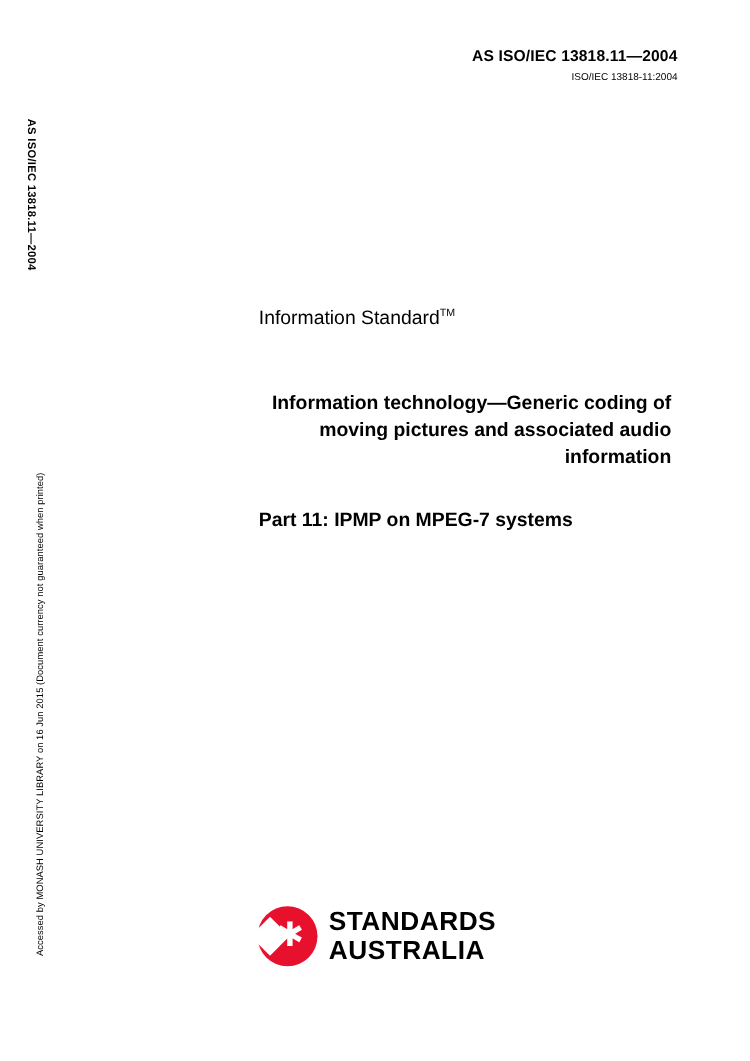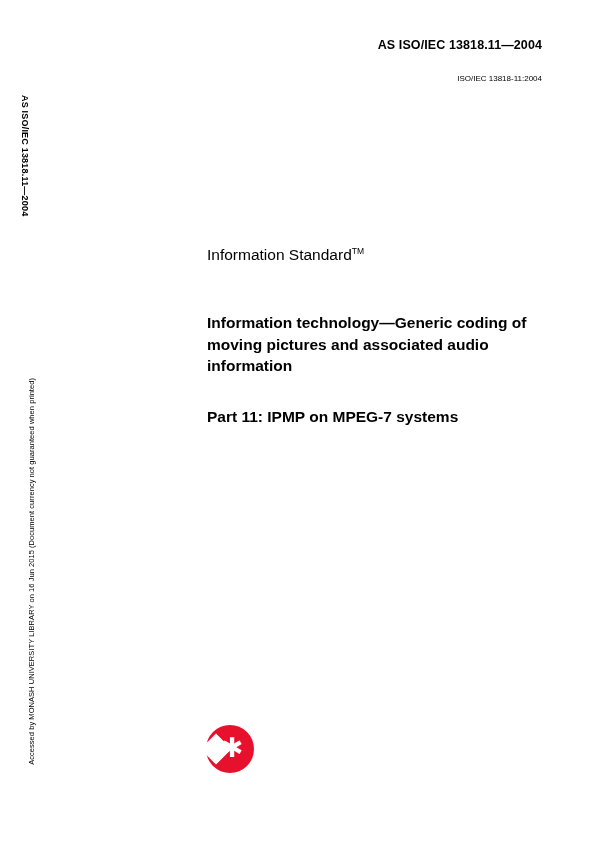--- a/index.html
+++ b/index.html
@@ -35,21 +35,21 @@
     font-size: 12.5px;
     font-weight: bold;
     letter-spacing: 0.1px;
     line-height: 15px;
     white-space: nowrap;
   }
   .header-sub {
     font-size: 8px;
     font-weight: normal;
     line-height: 11px;
-    margin-top: 20px;
+    margin-top: 3px;
     white-space: nowrap;
   }
 
   
   .spine-title {
     position: absolute;
     left: 30px;
     top: 95px;
     font-size: 9px;
     font-weight: bold;
@@ -91,20 +91,21 @@
     line-height: 0;
     text-align: right;
   }
   .doc-title {
     margin: 0;
     padding: 0;
     margin-top: 47px;
     font-size: 15.5px;
     font-weight: bold;
     line-height: 21.5px;
+    text-align: right;
   }
   .part-title {
     margin: 0;
     padding: 0;
     margin-top: 29px;
     font-size: 15.5px;
     font-weight: bold;
     line-height: 21px;
   }
 
@@ -184,15 +185,19 @@
     <div class="doc-title">Information technology—Generic coding of moving pictures and associated audio information</div>
     <div class="part-title">Part 11:  IPMP on MPEG-7 systems</div>
   </div>
 
   <div class="logo-wrap">
     <div class="logo-mark">
       <div class="disc"></div>
       <div class="notch"></div>
       <div class="star">✱</div>
     </div>
+    <div class="logo-text">
+      <span class="l1">STANDARDS</span>
+      <span class="l2">AUSTRALIA</span>
+    </div>
   </div>
 
 </div>
 
 </body></html>

